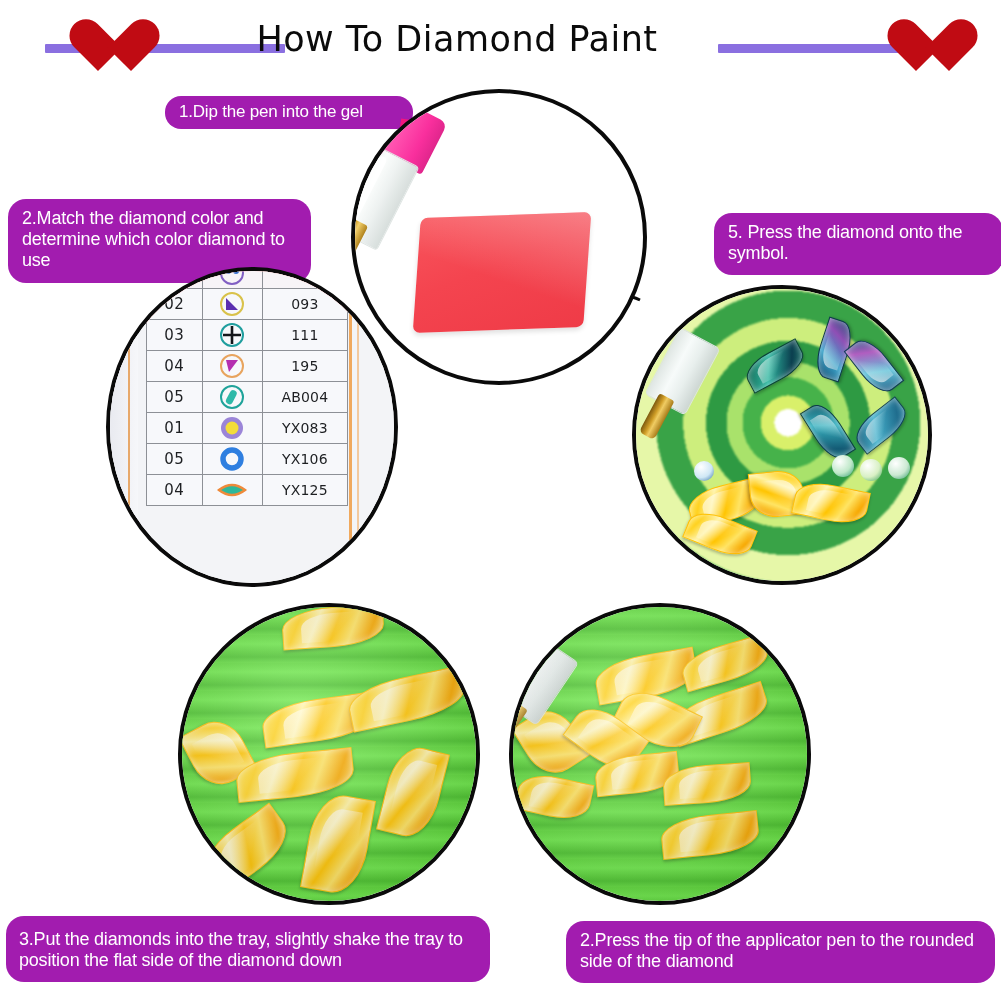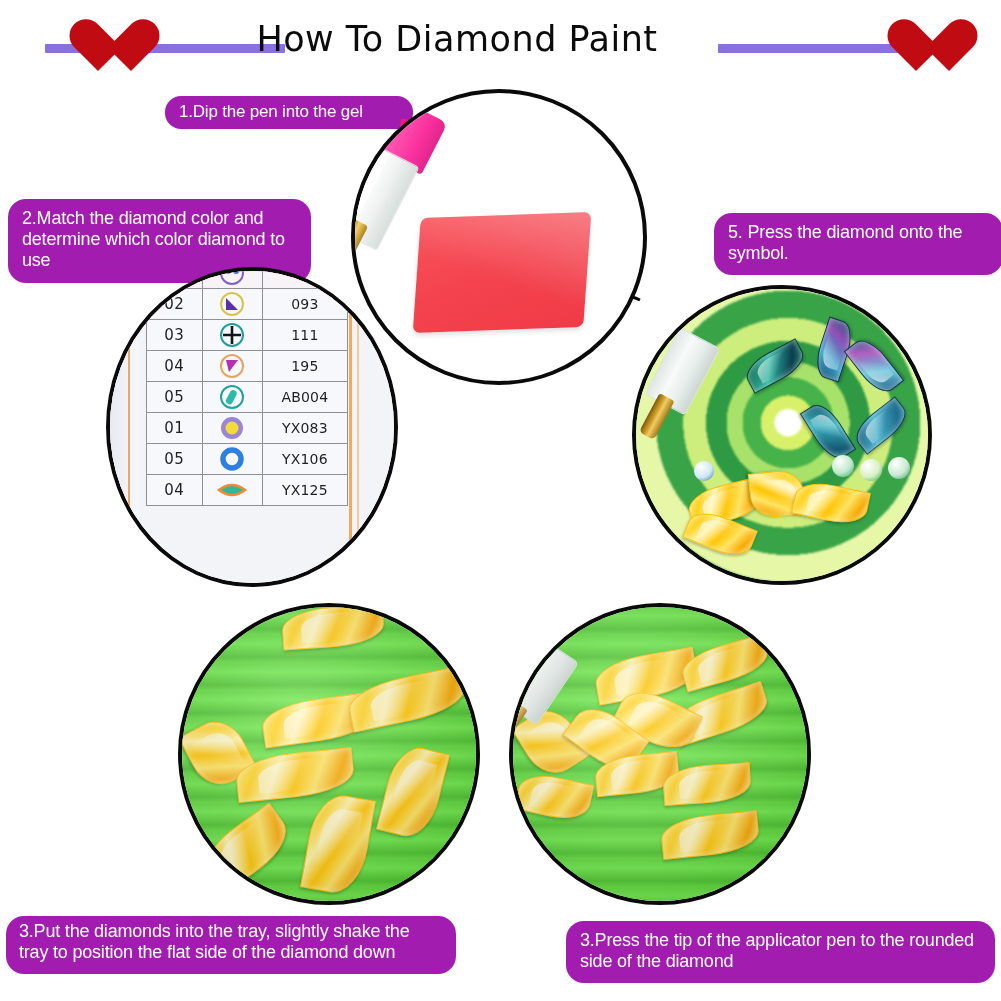--- a/index.html
+++ b/index.html
@@ -24,21 +24,21 @@
     font-size:35px;letter-spacing:.5px;color:#0b0b0b;
     font-family:"DejaVu Sans","Liberation Sans",sans-serif;font-weight:400;}
 
   
   .tag{position:absolute;background:#a21caf;color:#ffffff;border-radius:18px;
     font-weight:400;line-height:1.18;letter-spacing:-.2px;
     font-family:"Liberation Sans",sans-serif;box-sizing:border-box;}
   .tag.t1{left:165px;top:96px;width:248px;padding:6px 14px 7px;font-size:17px;border-radius:16px;}
   .tag.t2{left:8px;top:199px;width:303px;padding:9px 14px 11px;font-size:18px;}
   .tag.t5{left:714px;top:213px;width:289px;padding:9px 14px 11px;font-size:18px;}
-  .tag.t3{left:6px;top:916px;width:450px;padding:5px 13px 11px;font-size:18px;}
+  .tag.t3{left:6px;top:916px;width:484px;padding:13px 13px 11px;font-size:18px;}
   .tag.t4{left:566px;top:921px;width:429px;padding:9px 14px 11px;font-size:18px;}
 
   
   .notch{position:absolute;left:399px;top:120px;width:0;height:0;
     border-left:22px solid #f3167e;border-bottom:30px solid transparent;
     transform:rotate(8deg);}
 
   
   .circ{position:absolute;border-radius:50%;overflow:hidden;
     border:4px solid #0a0a0a;box-sizing:border-box;background:#fff;}
@@ -319,15 +319,15 @@
       <div class="gemY" style="left:150px;top:158px;width:86px;height:36px;transform:rotate(-4deg);"></div>
       <div class="gemY" style="left:4px;top:170px;width:72px;height:38px;transform:rotate(12deg);"></div>
       <div class="gemY" style="left:148px;top:208px;width:96px;height:38px;transform:rotate(-6deg);"></div>
 
       <div class="pen2" style="left:28px;top:30px;transform:rotate(34deg);">
         <div class="b"></div>
         <div class="t"></div>
       </div>
     </div>
   </div>
-  <div class="tag t4">3.Press the tip of the applicator pen to the rounded side of the diamond</div>
+  <div class="tag t4">2.Press the tip of the applicator pen to the rounded side of the diamond</div>
 
 </div>
 
 </body></html>

